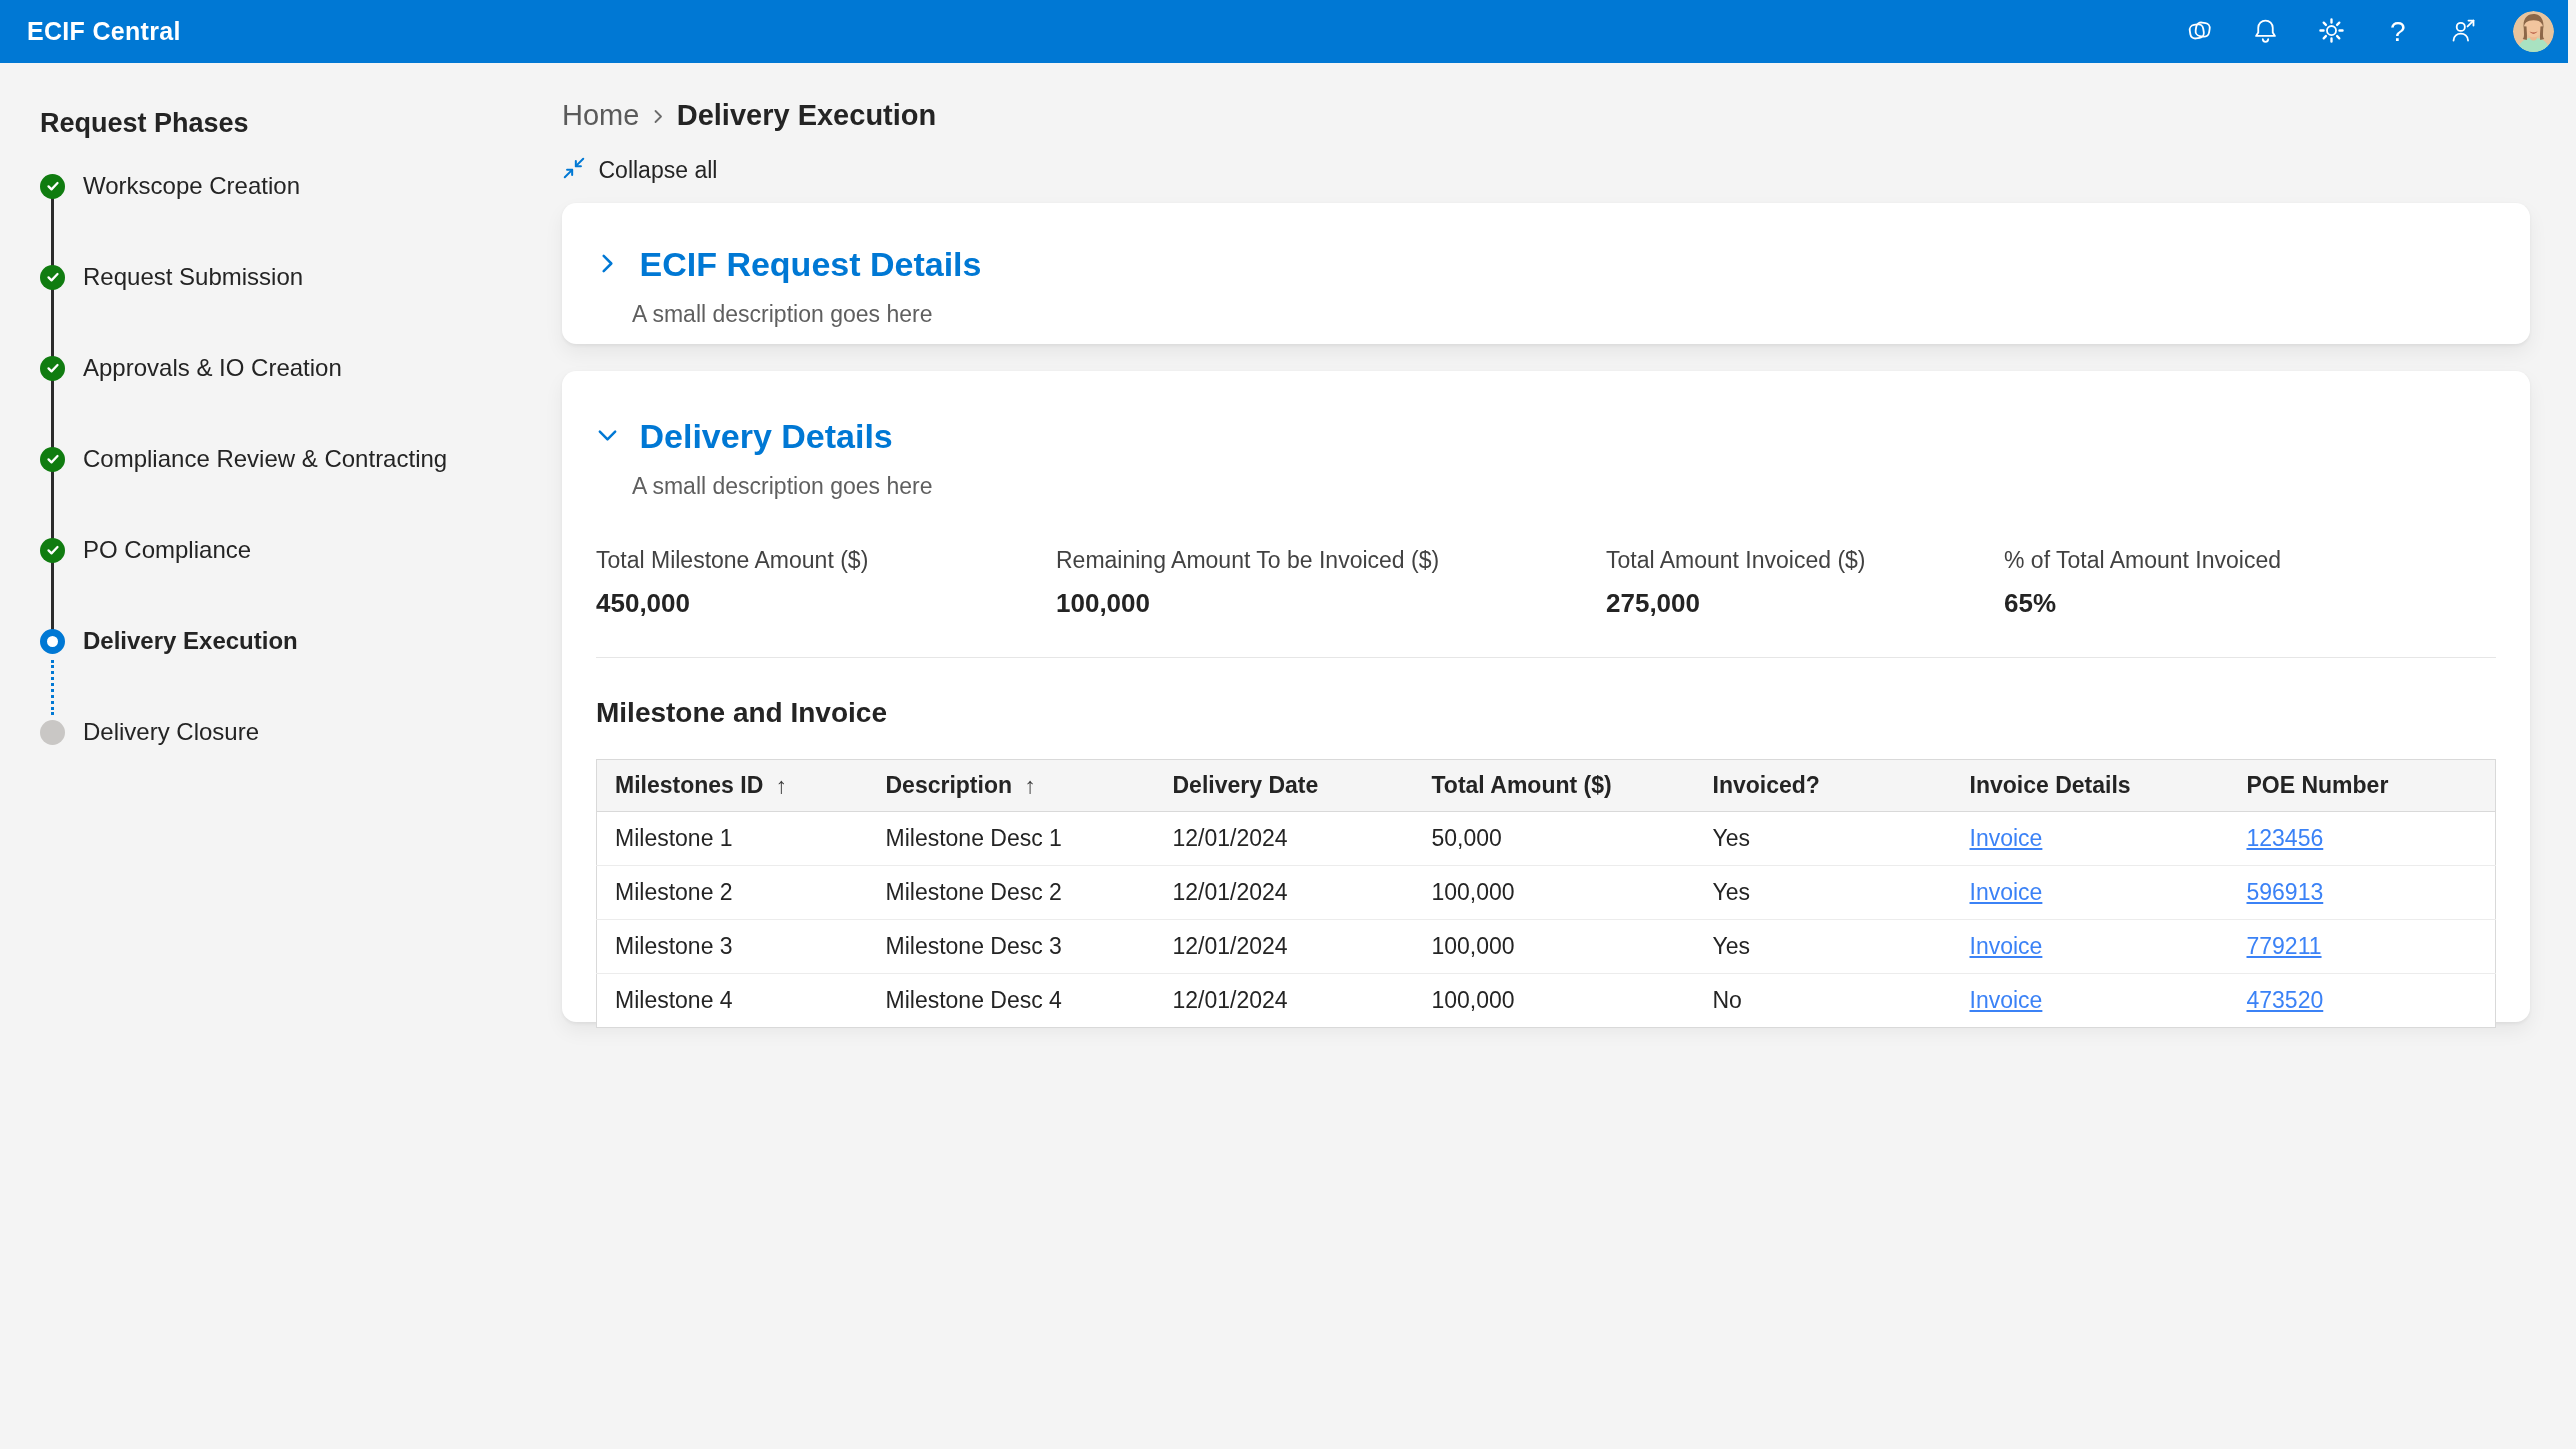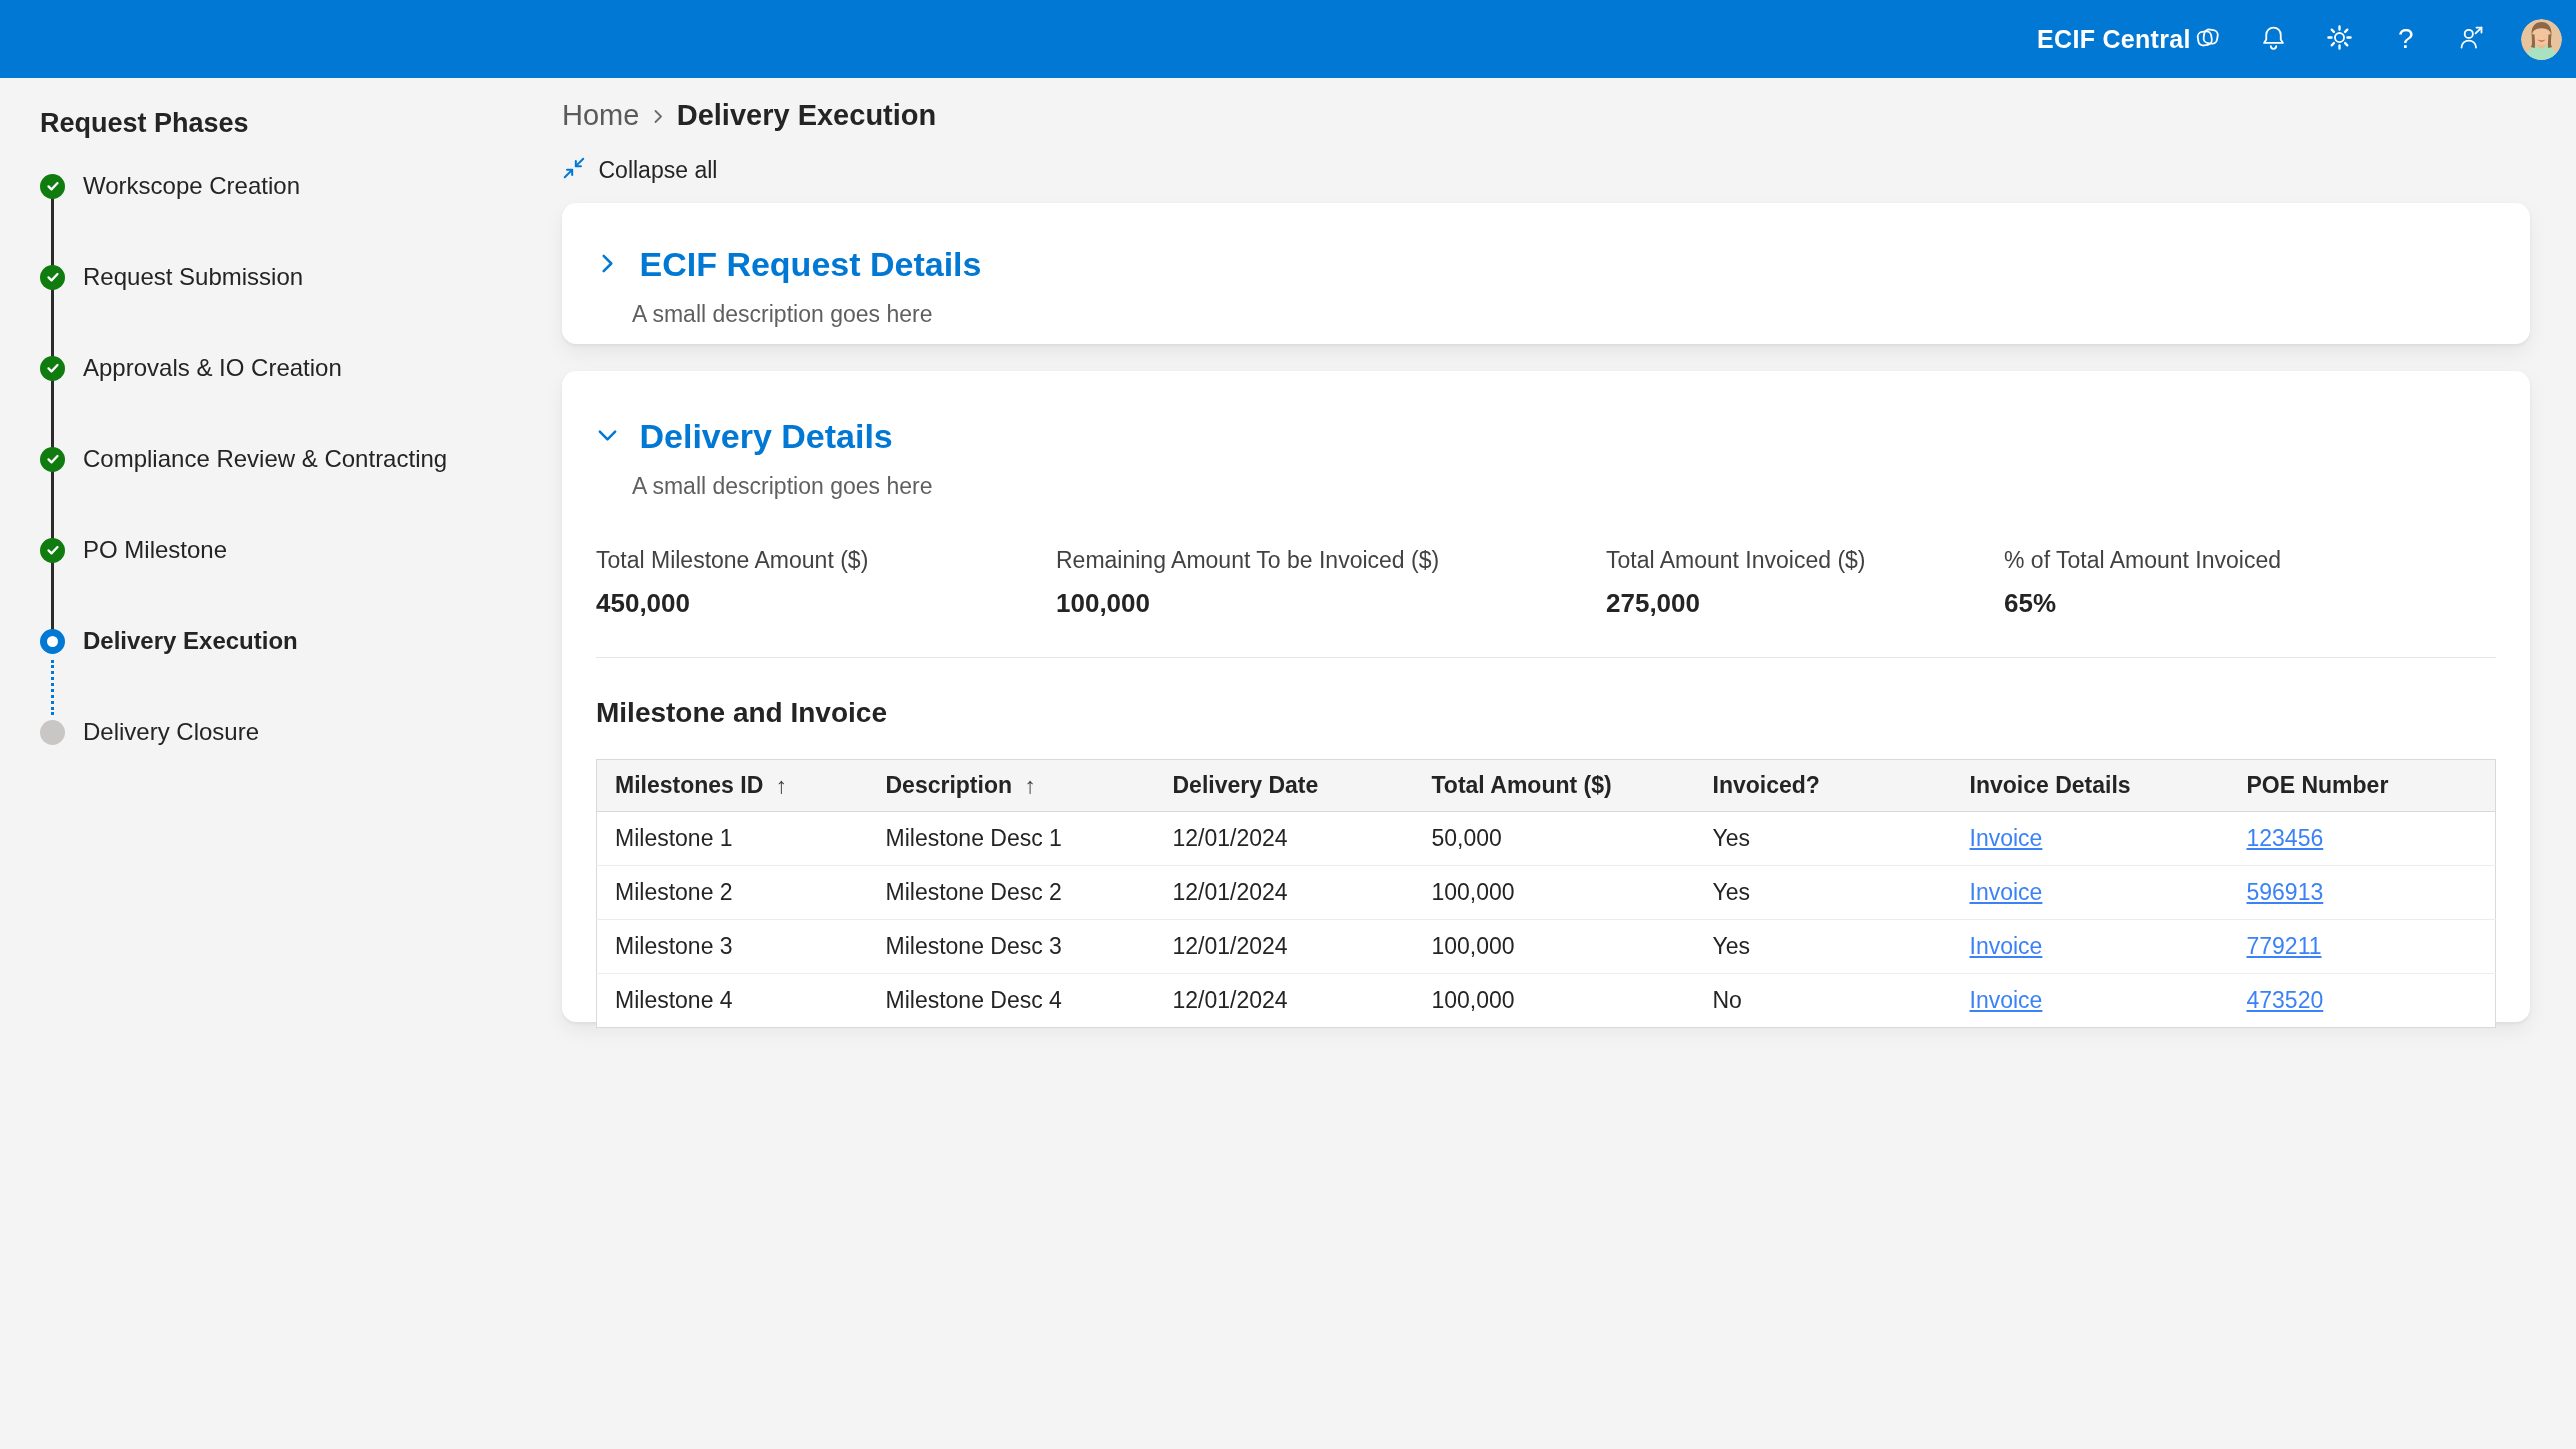--- a/index.html
+++ b/index.html
@@ -5,23 +5,23 @@
   html,body { margin:0; padding:0; background:#e9e9e9; }
   * { box-sizing:border-box; }
   .screen {
     position:relative; width:2576px; height:1449px;
     background:#f4f4f4; overflow:hidden;
     font-family:"Liberation Sans","DejaVu Sans",sans-serif;
     color:#242424;
   }
   
   .topbar {
-    position:absolute; top:0; left:0; right:0; height:78px;
+    position:absolute; top:0; left:0; right:8px; height:63px;
     background:#0078D4; display:flex; align-items:center;
-    justify-content:flex-end; padding:0 14.3px 0 27px;
+    justify-content:space-between; padding:0 14.3px 0 27px;
   }
   .app-title { color:#fff; font-size:25px; font-weight:700; letter-spacing:0.3px; }
   .topbar-actions { display:flex; align-items:center; gap:32px; }
   .icon-btn {
     width:34px; height:34px; border:none; background:transparent; padding:0;
     display:flex; align-items:center; justify-content:center; cursor:pointer;
   }
   .icon-btn svg { width:29px; height:29px; }
   .help-glyph { color:#fff; font-size:28px; font-weight:400; line-height:1; }
   .avatar-btn { width:41px; height:41px; border-radius:50%; overflow:hidden; border:none; padding:0; cursor:pointer; background:transparent; }
@@ -204,21 +204,21 @@
             </svg>
         </span>
         <span class="step-label">Compliance Review &amp; Contracting</span>
       </li>
       <li class="step completed">
         <span class="step-icon completed">
           <svg viewBox="0 0 24 24" fill="none" stroke="#fff" stroke-width="3" stroke-linecap="round" stroke-linejoin="round">
               <path d="M6 12.5 L10 16.5 L18 8"></path>
             </svg>
         </span>
-        <span class="step-label">PO Milestone</span>
+        <span class="step-label">PO Compliance</span>
       </li>
       <li class="step current">
         <span class="step-icon current"></span>
         <span class="step-label">Delivery Execution</span>
       </li>
       <li class="step pending last">
         <span class="step-icon pending"></span>
         <span class="step-label">Delivery Closure</span>
       </li>
     </ol>

